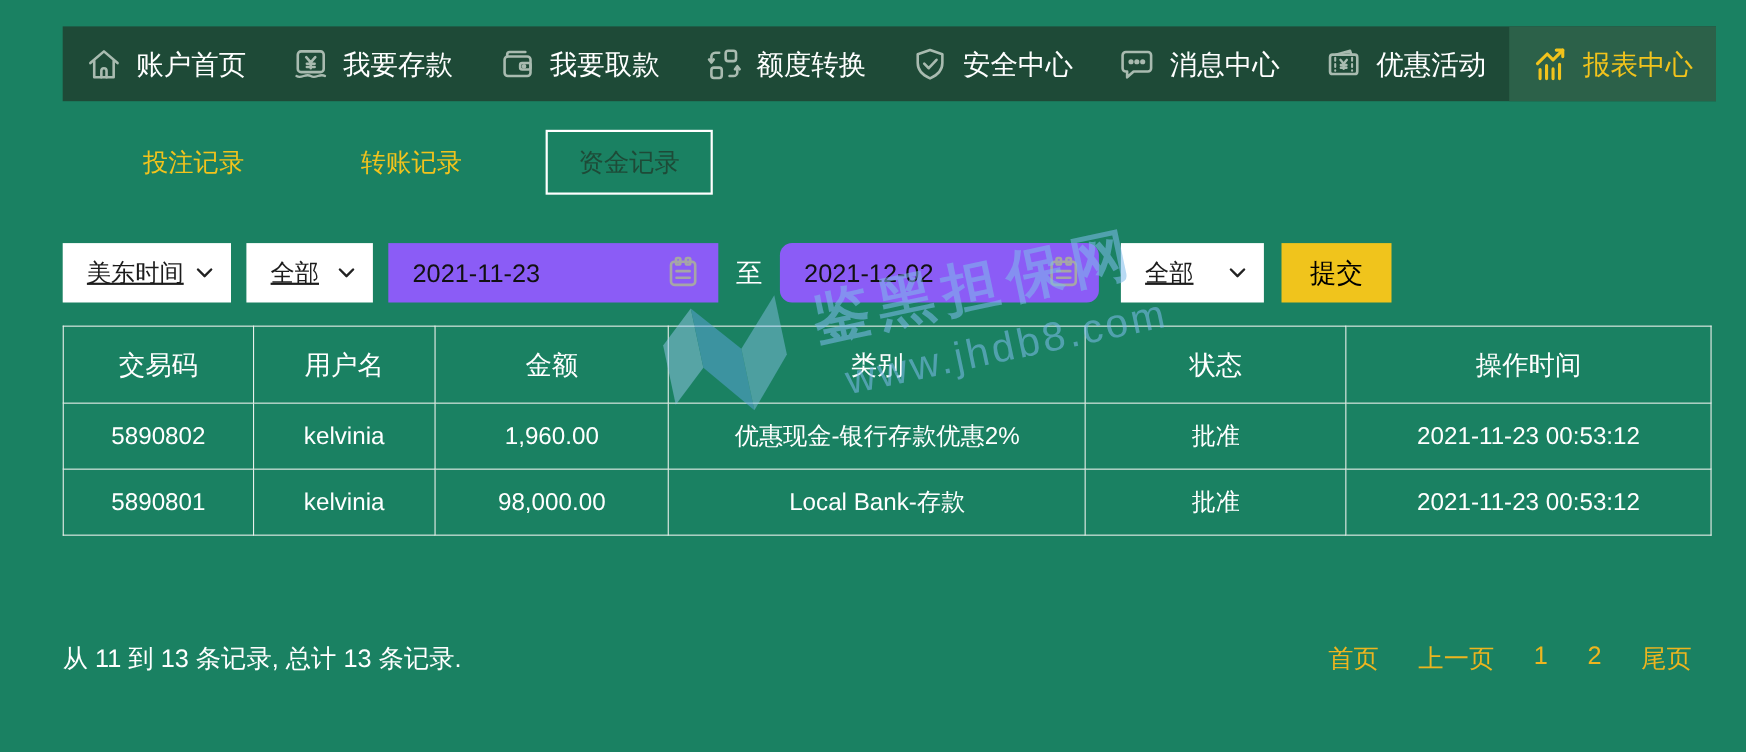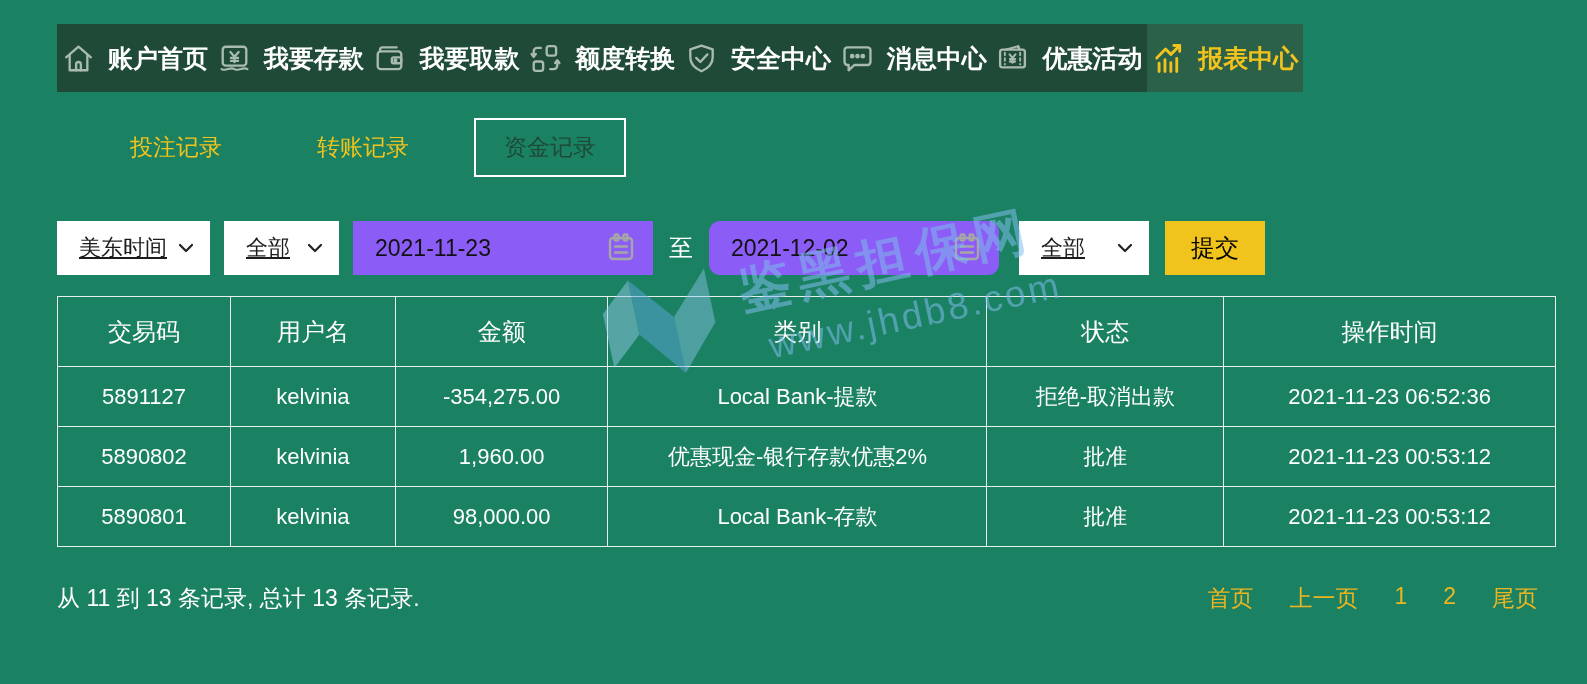--- a/index.html
+++ b/index.html
@@ -7,36 +7,36 @@
   body {
     position:relative;
     background:#1A8162;
     font-family:"Liberation Sans","DejaVu Sans",sans-serif;
     overflow:hidden;
     color:#fff;
   }
 
   
   .main-nav {
-    position:absolute; left:57px; top:24px; width:1246px; height:68px;
-    background:#1E4A37; display:flex;font-weight:bold;
+    position:absolute; left:57px; top:24px; width:1503px; height:68px;
+    background:#1E4A37; display:flex;
   }
   .nav-item {
     flex:1; display:flex; align-items:center; justify-content:center;
     gap:13px; color:#fff; font-size:25px; cursor:pointer; white-space:nowrap;
   }
   .nav-item .nicon { color:#A9BBB0; display:flex; align-items:center; }
   .nav-item .nicon svg { width:33px; height:33px; }
   .nav-item.active { background:#2C6149; color:#F2C31C; }
   .nav-item.active .nicon { color:#F2C31C; }
 
   
   .tabs {
     position:absolute; left:100px; top:120px; height:54px;
-    display:flex; align-items:center; gap:35px;
+    display:flex; align-items:center; gap:46px;
   }
   .tab {
     font-size:23px; color:#F2C31C; cursor:pointer;
     padding:12px 28px; border:2px solid transparent; white-space:nowrap;
   }
   .tab.active { border-color:#FFFFFF; color:#1E4A37; }
 
   
   .filters {
     position:absolute; left:57px; top:221px; height:54px;
@@ -262,28 +262,20 @@
       <th>交易码</th>
       <th>用户名</th>
       <th>金额</th>
       <th>类别</th>
       <th>状态</th>
       <th>操作时间</th>
     </tr>
   </thead>
   <tbody>
     <tr>
-      <td>5891127</td>
-      <td>kelvinia</td>
-      <td>-354,275.00</td>
-      <td>Local Bank-提款</td>
-      <td>拒绝-取消出款</td>
-      <td>2021-11-23 06:52:36</td>
-    </tr>
-    <tr>
       <td>5890802</td>
       <td>kelvinia</td>
       <td>1,960.00</td>
       <td>优惠现金-银行存款优惠2%</td>
       <td>批准</td>
       <td>2021-11-23 00:53:12</td>
     </tr>
     <tr>
       <td>5890801</td>
       <td>kelvinia</td>

